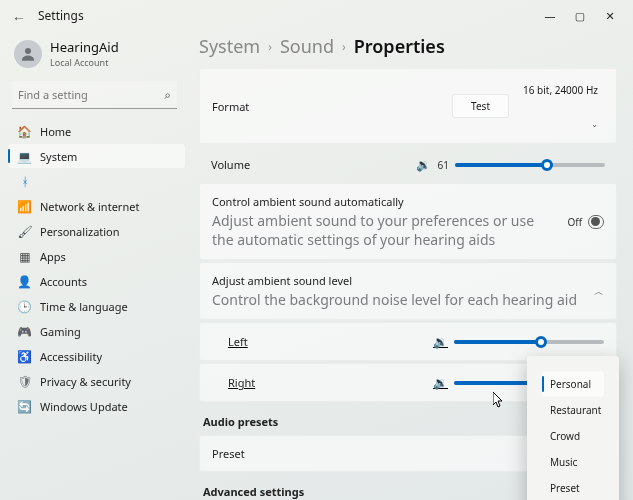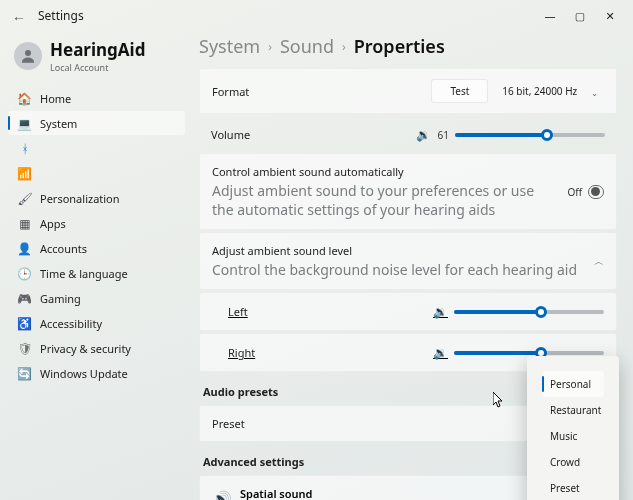--- a/index.html
+++ b/index.html
@@ -7,21 +7,21 @@
 .titlebar { display: flex; align-items: center; height: 30px; padding: 0 8px; }
 .titlebar .back { width: 22px; text-align: center; color: #555; font-size: 14px; cursor: default; }
 .titlebar .title { font-size: 12px; color: #222; margin-left: 8px; }
 .winbtns { margin-left: auto; display: flex; }
 .winbtns div { width: 30px; text-align: center; color: #222; font-size: 11px; }
 .app { display: flex; height: calc(100% - 30px); }
 .sidebar { width: 185px; padding: 4px 0 0 8px; }
 .profile { display: flex; align-items: center; padding: 4px 8px 12px 6px; }
 .avatar { width: 28px; height: 28px; border-radius: 50%; background: #c8ccd0; display: flex; align-items: center; justify-content: center; margin-right: 8px; }
 .avatar svg { width: 18px; height: 18px; fill: #6b7075; }
-.profile .name { font-size: 17px; font-weight: 700; color: #111; text-align: right; }
+.profile .name { font-size: 13px; font-weight: 400; color: #111; text-align: right; }
 .profile .sub { font-size: 9px; color: #666; }
 .searchwrap { position: relative; margin: 0 8px 10px 4px; }
 .search { width: 100%; border: none; border-bottom: 1px solid #999; background: rgba(255,255,255,0.3); font-size: 11px; padding: 6px 22px 6px 6px; outline: none; color: #333; }
 .search::placeholder { color: #777; }
 .searchwrap .sicon { position: absolute; right: 6px; top: 5px; color: #555; font-size: 12px; }
 .nav { display: flex; flex-direction: column; gap: 1px; }
 .nav-item { display: flex; align-items: center; height: 24px; font-size: 11px; color: #222; border-radius: 3px; padding-left: 8px; cursor: default; position: relative; }
 .nav-item.active { background: rgba(255,255,255,0.55); }
 .nav-item.active::before { content: ""; position: absolute; left: 0; top: 5px; bottom: 5px; width: 2px; background: #0067c0; border-radius: 2px; }
 .nav-item .ic { width: 18px; display: inline-flex; align-items: center; justify-content: center; margin-right: 6px; font-size: 12px; }
@@ -29,21 +29,21 @@
 .crumbs { font-size: 18px; color: #111; padding: 4px 0 10px 0; display: flex; align-items: center; gap: 8px; }
 .crumbs .lvl { color: #888; font-weight: 400; font-size: 18px; }
 .crumbs .cur { color: #111; font-weight: 600; font-size: 18px; }
 .crumbs .sep { color: #999; font-size: 12px; }
 .scroll { height: calc(100% - 36px); overflow-y: auto; padding-right: 2px; }
 .card { background: rgba(255,255,255,0.55); border-radius: 3px; margin-bottom: 2px; padding: 10px 12px; border: 1px solid rgba(0,0,0,0.04); }
 .row { display: flex; align-items: center; font-size: 11px; color: #222; }
 .row .label { flex: 0 0 auto; }
 .row .spacer { flex: 1; }
 .btn-test { font-size: 10px; padding: 4px 18px; background: rgba(255,255,255,0.6); border: 1px solid rgba(0,0,0,0.08); border-radius: 3px; margin-right: 8px; }
-.dd { font-size: 10px; color: #222; padding: 4px 6px; display: flex; align-items: flex-end; gap: 14px; }
+.dd { font-size: 10px; color: #222; padding: 4px 6px; display: flex; align-items: flex-end; gap: 21px; flex-direction: column; }
 .dd .chev { font-size: 8px; color: #555; }
 .card.flat { background: transparent; border: none; padding: 10px 12px 8px 12px; }
 .volrow { display: flex; align-items: center; }
 .vicon { color: #444; margin-right: 6px; font-size: 12px; }
 .vval { font-size: 10px; color: #333; margin-right: 6px; }
 .slider { position: relative; width: 150px; height: 4px; background: #b9bcbf; border-radius: 2px; }
 .slider .fill { position: absolute; height: 100%; background: #0067c0; border-radius: 2px; }
 .slider .thumb { position: absolute; top: -4px; width: 12px; height: 12px; border-radius: 50%; background: #fff; border: 3px solid #0067c0; transform: translateX(-50%); }
 .subtitle { font-size: 14px; color: #7a7d80; margin-top: 2px; }
 .toggle { width: 28px; height: 14px; border-radius: 8px; border: 1px solid #666; position: relative; margin-left: 6px; }
@@ -84,34 +84,39 @@
         <svg viewBox="0 0 24 24">
             <circle cx="12" cy="8" r="4"></circle>
             <path d="M4 20c0-4 4-6 8-6s8 2 8 6v1H4z"></path>
           </svg>
       </div>
       <div>
         <div class="name">HearingAid</div>
         <div class="sub">Local Account</div>
       </div>
     </div>
+    <div class="searchwrap">
+      <input class="search" placeholder="Find a setting" style="">
+      <span class="sicon">⌕</span>
+    </div>
     <div class="nav" id="nav">
         <div class="nav-item">
           <span class="ic" style="color:#3b82c4">🏠</span>
           <span>Home</span>
         </div>
         <div class="nav-item active">
           <span class="ic" style="color:#4a4d50">💻</span>
           <span>System</span>
         </div>
         <div class="nav-item">
           <span class="ic" style="color:#1f7edb">ᚼ</span>
         </div>
         <div class="nav-item">
           <span class="ic" style="color:#1f9ed1">📶</span>
+          <span>Network &amp; internet</span>
         </div>
         <div class="nav-item">
           <span class="ic" style="color:#3b4752">🖌</span>
           <span>Personalization</span>
         </div>
         <div class="nav-item">
           <span class="ic" style="color:#4a4d50">▦</span>
           <span>Apps</span>
         </div>
         <div class="nav-item">
@@ -242,22 +247,22 @@
 
           </div>
         </div>
       </div>
 
     </div>
 
     <div class="dropdown" id="dropdown">
         <div class="opt sel">Personal</div>
         <div class="opt">Restaurant</div>
+        <div class="opt">Crowd</div>
         <div class="opt">Music</div>
-        <div class="opt">Crowd</div>
         <div class="opt">Preset</div>
       </div>
 
     <svg class="cursor" style="left:308px; top:362px;" width="12" height="16" viewBox="0 0 12 16">
       <path d="M0 0 L0 13 L3 10 L5 15 L7 14 L5 9 L9 9 Z" fill="#fff" stroke="#000" stroke-width="1"></path>
     </svg>
   </div>
 </div>
 
 </body></html>

